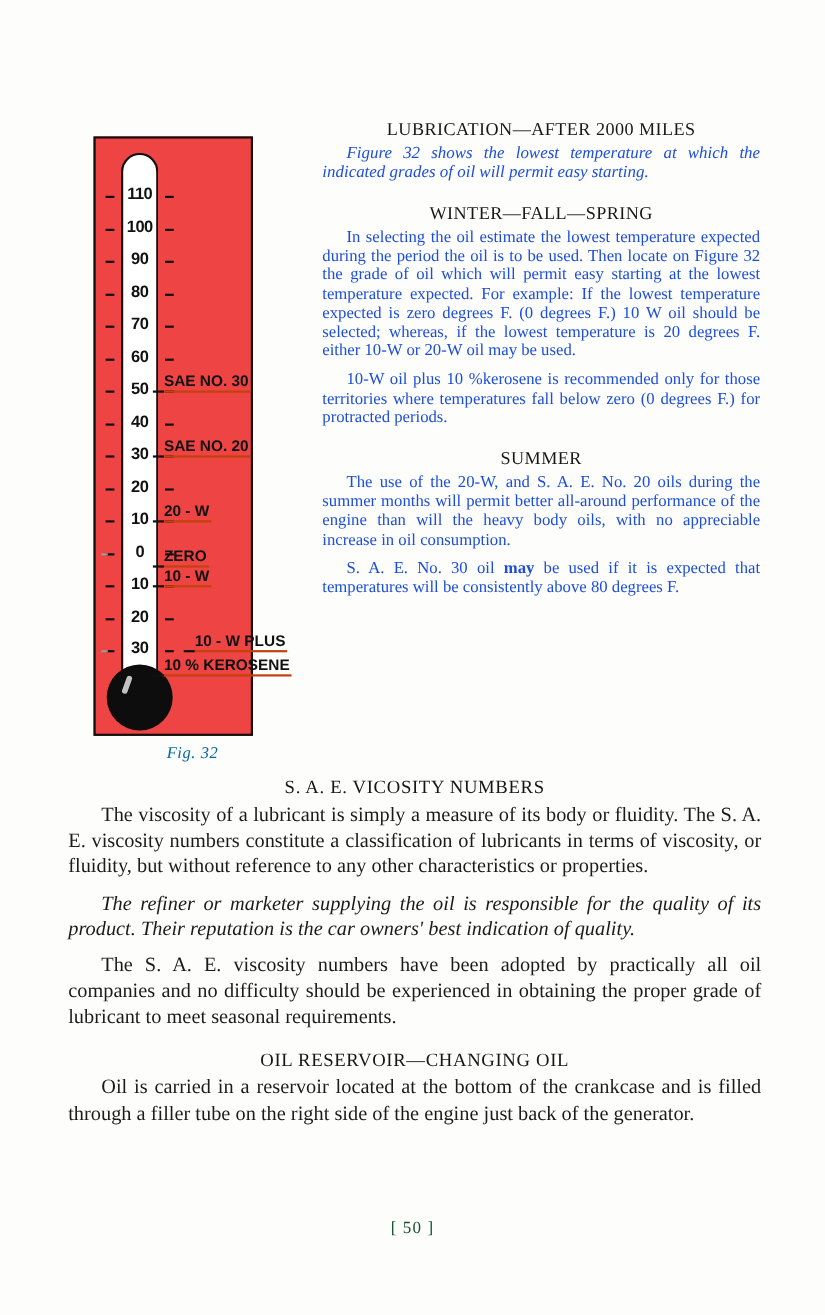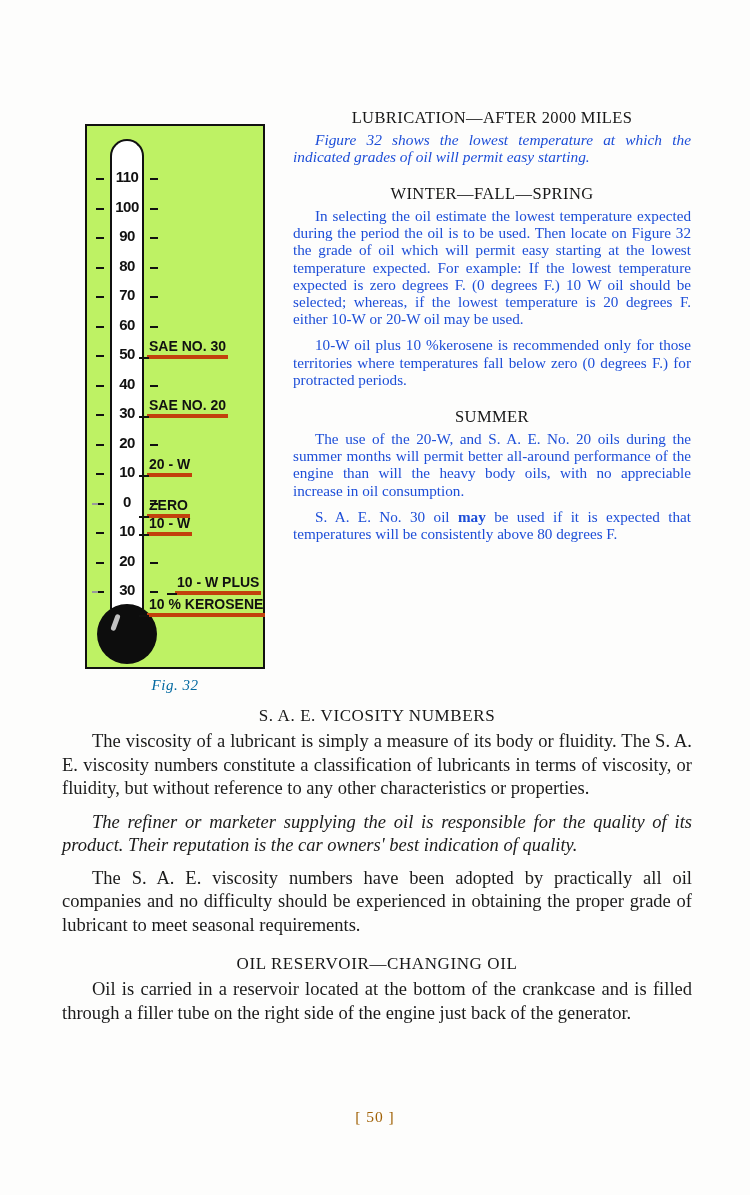--- a/index.html
+++ b/index.html
@@ -33,24 +33,24 @@
 
   
   .figure-block {
     position: absolute;
     left: 85px;
     top: 16px;
     width: 182px;
   }
   .therm-frame {
     position: relative;
-    width: 180px;
+    width: 145px;
     height: 545px;
     border: 2px solid #111;
-    background: #bef264;
+    background: #ef4444;
     box-sizing: border-box;
   }
   .therm-tube {
     position: absolute;
     left: 23px;
     top: 13px;
     width: 34px;
     height: 470px;
     border: 2px solid #111;
     border-bottom: none;
@@ -114,21 +114,21 @@
     position: absolute;
     left: 60px;
     font-family: "Liberation Sans", "DejaVu Sans", sans-serif;
     font-weight: 700;
     font-size: 14px;
     color: #111;
     white-space: nowrap;
   }
   .grade .gl {
     display: inline-block;
-    border-bottom: 4px solid #c2410c;
+    border-bottom: 2px solid #c2410c;
     padding: 0 2px 1px 2px;
   }
   .grade .lead {
     position: absolute;
     left: -8px;
     bottom: 0;
     width: 10px;
     height: 0;
     border-top: 2px solid #111;
   }
@@ -206,21 +206,21 @@
     line-height: 23px;
   }
   .page-num {
     position: absolute;
     left: 0;
     top: 1108px;
     width: 750px;
     text-align: center;
     font-size: 15.5px;
     letter-spacing: 1px;
-    color: #a16207;
+    color: #14532d;
   }
 </style>
 </head>
 <body>
 
 <div class="page">
 
   <div class="top-area">
 
     <div class="figure-block">

